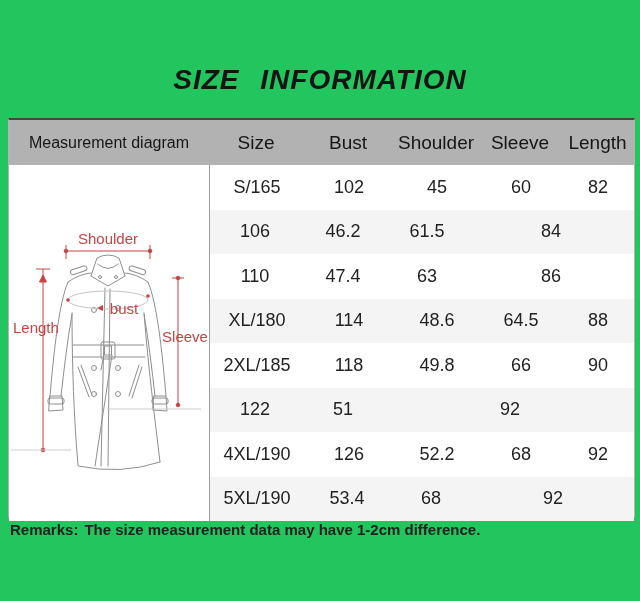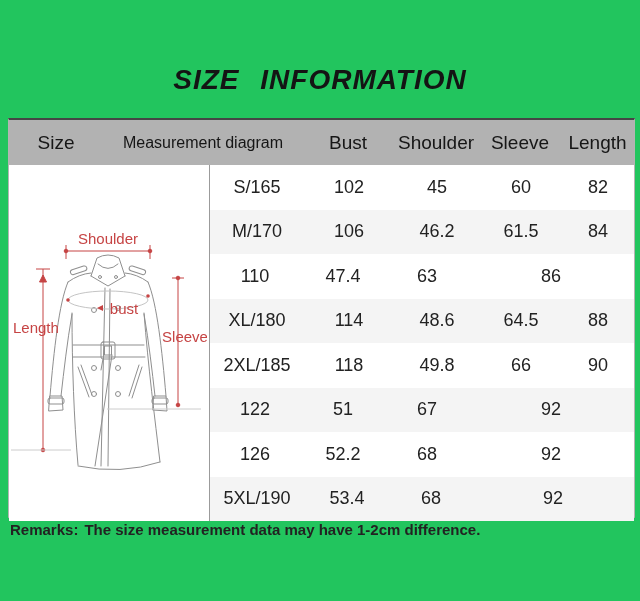--- a/index.html
+++ b/index.html
@@ -82,22 +82,22 @@
 </head>
 <body>
 
 <div id="page">
 
   <div class="title">SIZE INFORMATION</div>
 
   <div class="size-table">
 
     <div class="header-row">
+      <div class="hcell diagram">Measurement diagram</div>
       <div class="hcell w-size">Size</div>
-      <div class="hcell diagram">Measurement diagram</div>
       <div class="hcell w-bust">Bust</div>
       <div class="hcell w-shoulder">Shoulder</div>
       <div class="hcell w-sleeve">Sleeve</div>
       <div class="hcell w-length">Length</div>
     </div>
 
     <div class="tbody">
 
       <div class="diagram-cell">
         <svg width="198" height="352" viewBox="0 0 198 352">
@@ -190,21 +190,20 @@
 
       <div class="rows">
         <div class="row">
           <div class="cell w-size">S/165</div>
           <div class="cell w-bust">102</div>
           <div class="cell w-shoulder">45</div>
           <div class="cell w-sleeve">60</div>
           <div class="cell w-length">82</div>
         </div>
         <div class="row">
-          <div class="cell w-size">M/170</div>
           <div class="cell w-bust">106</div>
           <div class="cell w-shoulder">46.2</div>
           <div class="cell w-sleeve">61.5</div>
           <div class="cell w-length">84</div>
         </div>
         <div class="row">
           <div class="cell w-bust">110</div>
           <div class="cell w-shoulder">47.4</div>
           <div class="cell w-sleeve">63</div>
           <div class="cell w-length">86</div>
@@ -219,24 +218,24 @@
         <div class="row">
           <div class="cell w-size">2XL/185</div>
           <div class="cell w-bust">118</div>
           <div class="cell w-shoulder">49.8</div>
           <div class="cell w-sleeve">66</div>
           <div class="cell w-length">90</div>
         </div>
         <div class="row">
           <div class="cell w-bust">122</div>
           <div class="cell w-shoulder">51</div>
-          <div class="cell w-sleeve">67</div>
           <div class="cell w-length">92</div>
         </div>
         <div class="row">
+          <div class="cell w-size">4XL/190</div>
           <div class="cell w-bust">126</div>
           <div class="cell w-shoulder">52.2</div>
           <div class="cell w-sleeve">68</div>
           <div class="cell w-length">92</div>
         </div>
         <div class="row">
           <div class="cell w-size">5XL/190</div>
           <div class="cell w-shoulder">53.4</div>
           <div class="cell w-sleeve">68</div>
           <div class="cell w-length">92</div>

